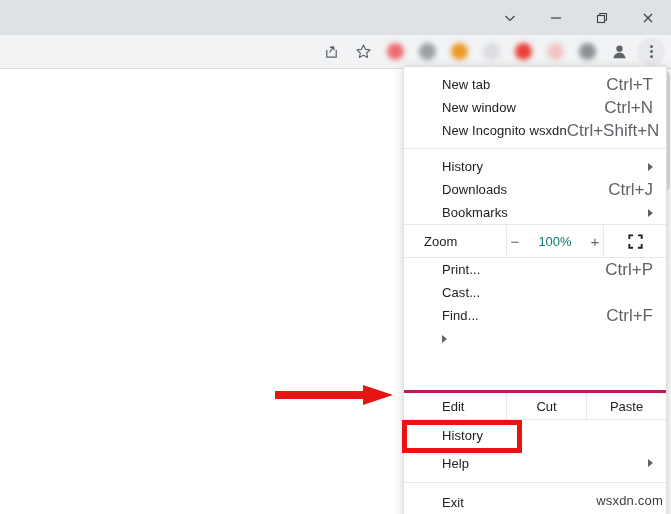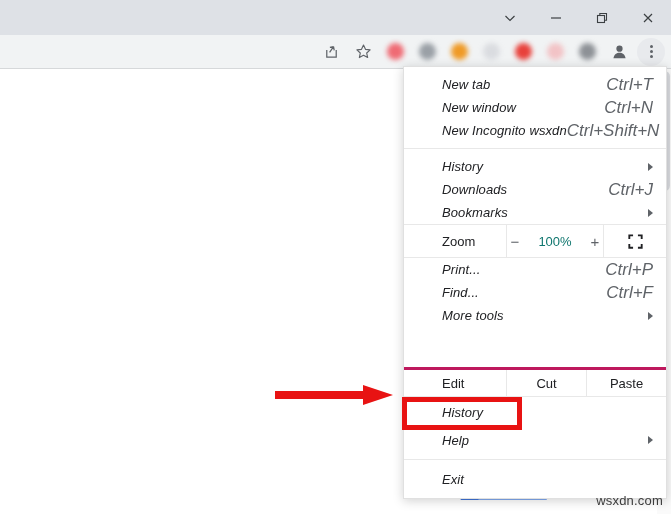--- a/index.html
+++ b/index.html
@@ -90,41 +90,40 @@
     color: #202124;
   }
   .menu-sep { height: 1px; background: #e8e8e8; margin: 6px 0; }
 
   .mi {
     height: 23px;
     display: flex; align-items: center;
     padding: 0 13px 0 38px;
     position: relative;
     white-space: nowrap;
-    font-style: italic;
   }
   .mi-label { flex: 1 1 auto; letter-spacing: .1px; }
   .mi-accel { color: #5f6368; font-size: 17px; }
   .caret {
     width: 0; height: 0;
     border-left: 5px solid #5f6368;
     border-top: 4px solid transparent;
     border-bottom: 4px solid transparent;
   }
 
   
   .zoom-row {
     height: 34px;
     display: flex; align-items: stretch;
     border-top: 1px solid #e8e8e8;
     border-bottom: 1px solid #e8e8e8;
   }
   .zoom-label {
     width: 102px; display: flex; align-items: center;
-    padding-left: 38px;
+    padding-left: 20px;
   }
   .zoom-ctrls {
     flex: 1 1 auto;
     display: flex; align-items: center; justify-content: center;
     border-left: 1px solid #e8e8e8;
     border-right: 1px solid #e8e8e8;
     gap: 15px;
   }
   .zoom-minus, .zoom-plus {
     color: #5f6368; font-size: 15px; line-height: 1;
@@ -307,25 +306,28 @@
           <path d="M1.4 5.4 V1.4 H5.4 M10.6 1.4 H14.6 V5.4 M14.6 10.6 V14.6 H10.6 M5.4 14.6 H1.4 V10.6" fill="none" stroke="#202124" stroke-width="2"></path>
         </svg>
       </div>
     </div>
 
     <div class="mi">
       <span class="mi-label">Print...</span>
       <span class="mi-accel">Ctrl+P</span>
     </div>
     <div class="mi">
+      <span class="mi-label">Cast...</span>
+      <span class="mi-accel"></span>
+    </div>
+    <div class="mi">
       <span class="mi-label">Find...</span>
       <span class="mi-accel">Ctrl+F</span>
     </div>
     <div class="mi">
-      <span class="mi-label">More tools</span>
       <span class="caret"></span>
     </div>
 
     <div class="edit-row">
       <div class="edit-label">Edit</div>
       <div class="edit-act">Cut</div>
       <div class="edit-act">Paste</div>
     </div>
 
     <div class="settings-wrap">

